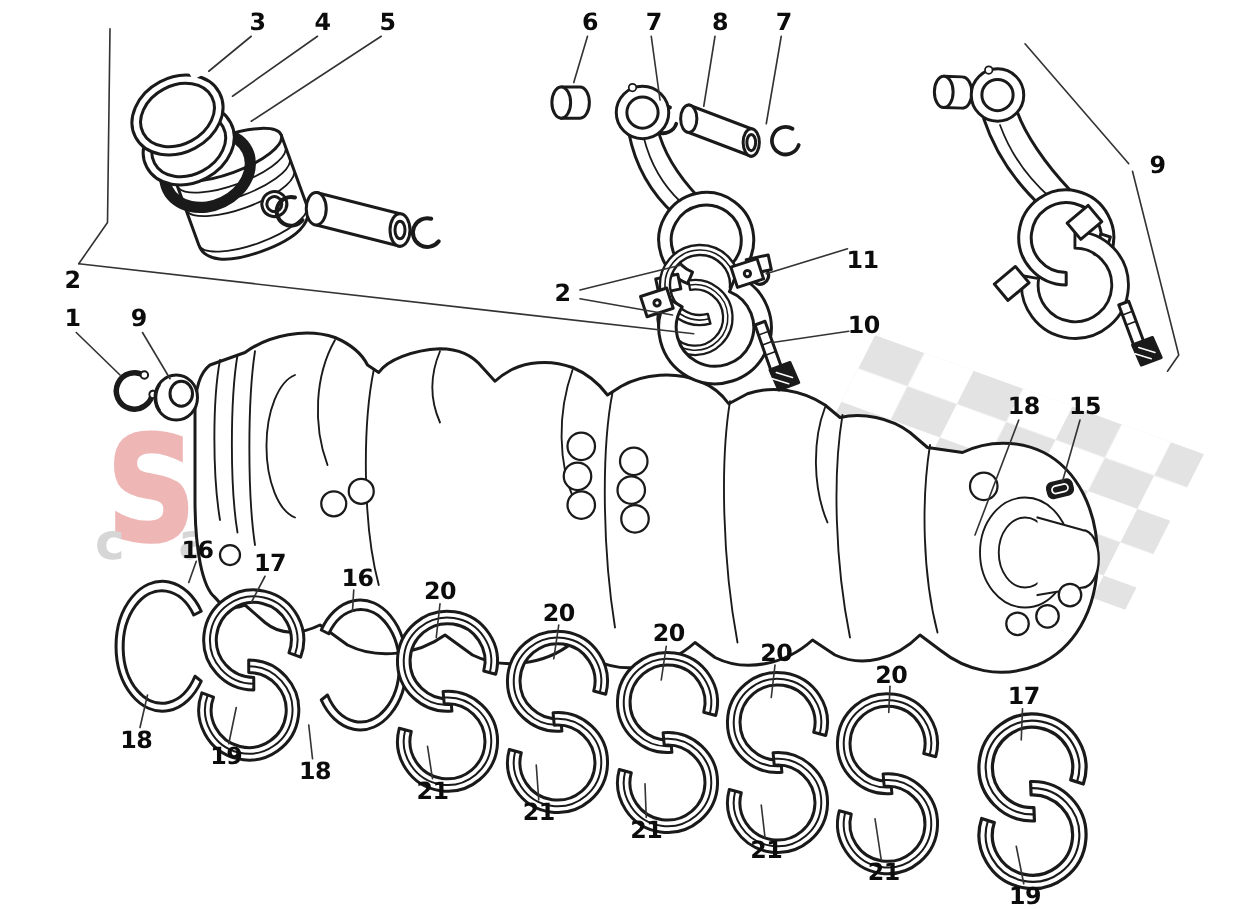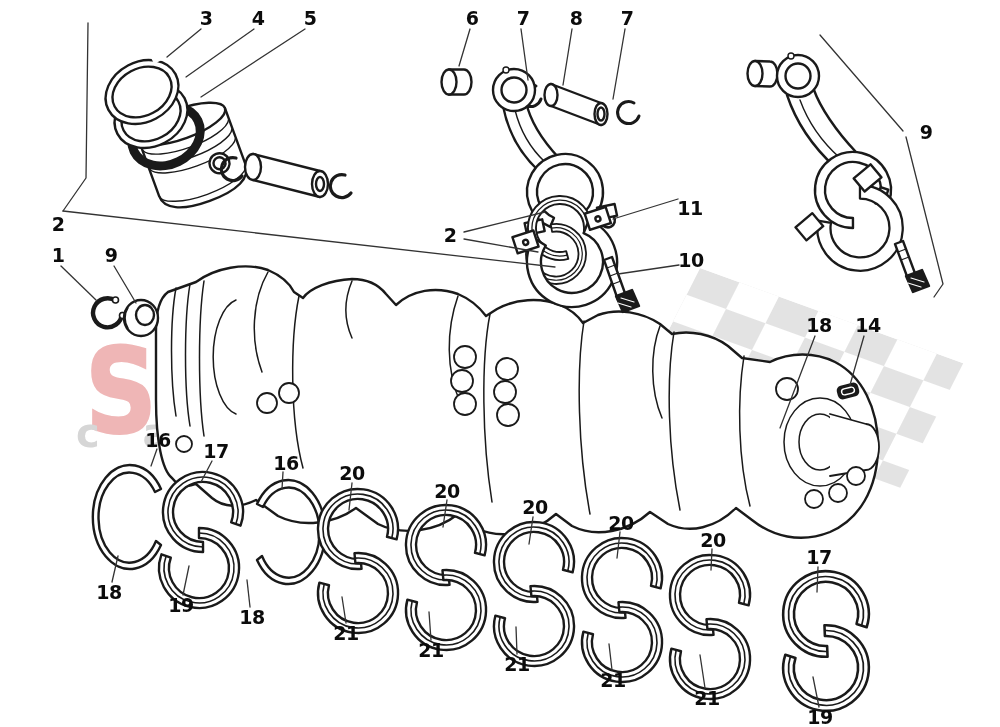--- a/index.html
+++ b/index.html
@@ -297,21 +297,21 @@
 <div class="co" style="left:576px;top:18px">8</div>
 <div class="co" style="left:627px;top:18px">7</div>
 <div class="co" style="left:58px;top:224px">2</div>
 <div class="co" style="left:926px;top:132px">9</div>
 <div class="co" style="left:58px;top:255px">1</div>
 <div class="co" style="left:111px;top:255px">9</div>
 <div class="co" style="left:450px;top:235px">2</div>
 <div class="co" style="left:690px;top:208px">11</div>
 <div class="co" style="left:691px;top:260px">10</div>
 <div class="co" style="left:819px;top:325px">18</div>
-<div class="co" style="left:868px;top:325px">14</div>
+<div class="co" style="left:868px;top:325px">15</div>
 <div class="co" style="left:158px;top:440px">16</div>
 <div class="co" style="left:216px;top:451px">17</div>
 <div class="co" style="left:286px;top:463px">16</div>
 <div class="co" style="left:109px;top:592px">18</div>
 <div class="co" style="left:181px;top:605px">19</div>
 <div class="co" style="left:252px;top:617px">18</div>
 <div class="co" style="left:352px;top:473px">20</div>
 <div class="co" style="left:447px;top:491px">20</div>
 <div class="co" style="left:535px;top:507px">20</div>
 <div class="co" style="left:621px;top:523px">20</div>

